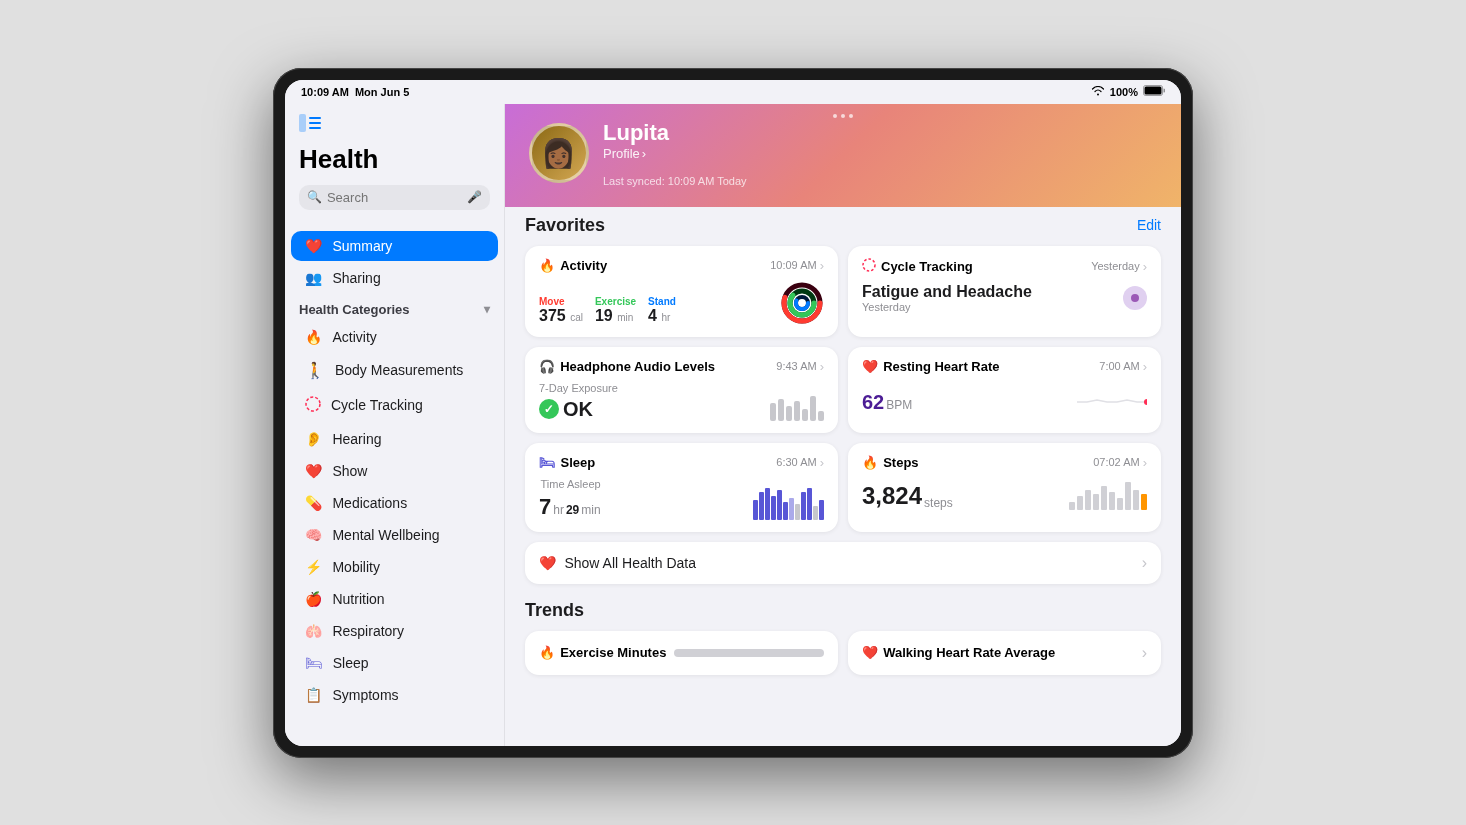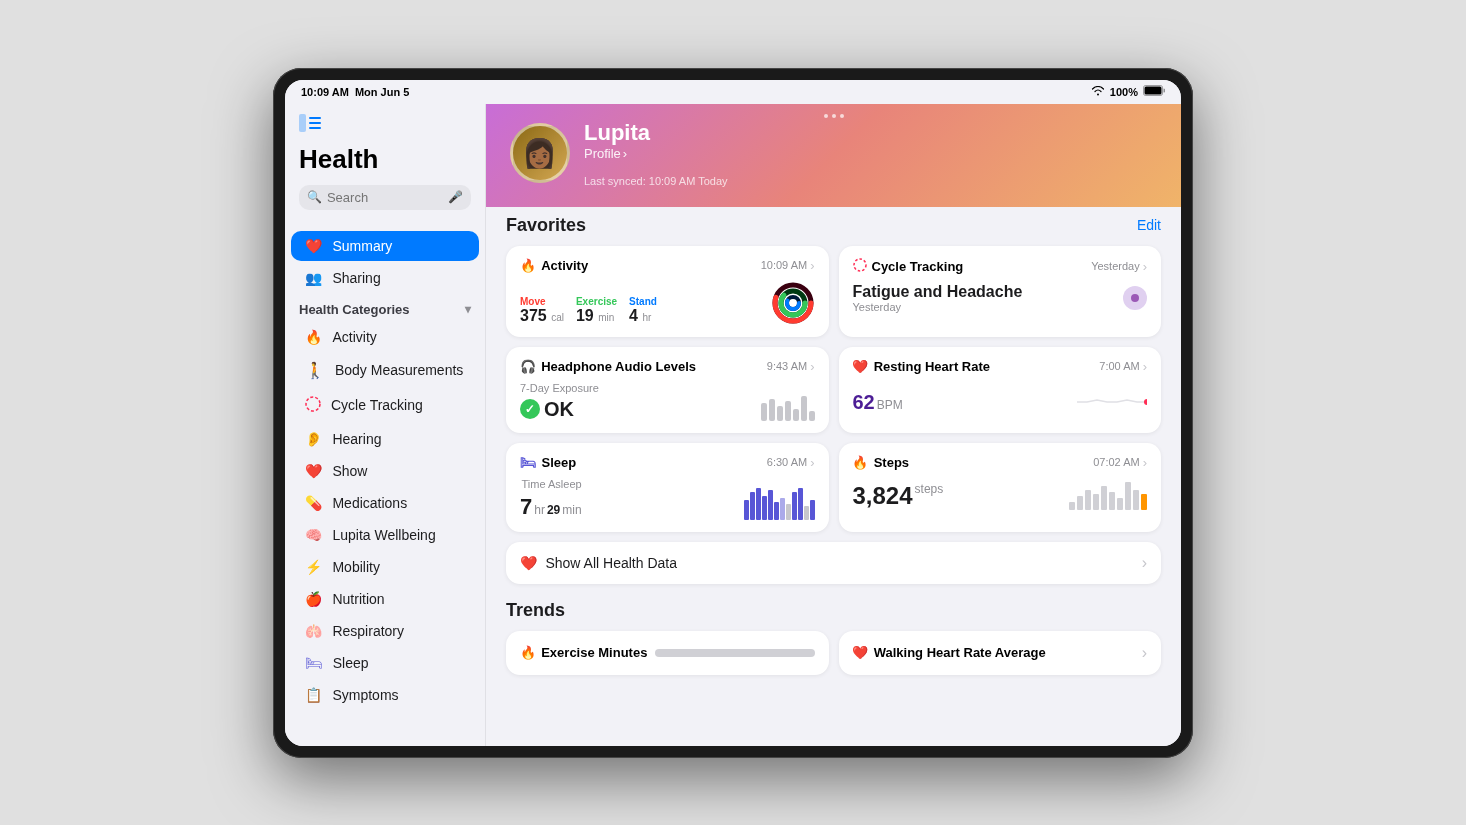--- a/index.html
+++ b/index.html
@@ -51,21 +51,21 @@
     }
 
     .app-container {
       display: flex;
       flex: 1;
       overflow: hidden;
     }
 
     
     .sidebar {
-      width: 201px;
+      width: 220px;
       background: #f2f2f7;
       flex-shrink: 0;
       display: flex;
       flex-direction: column;
       padding: 10px 0;
       overflow-y: auto;
       border-right: 1px solid #e0e0e5;
     }
 
     .sidebar-top {
@@ -613,21 +613,21 @@
         <div class="nav-item">
           <span class="icon-heartbeat">❤️</span>
           <span>Show</span>
         </div>
         <div class="nav-item">
           <span class="icon-meds">💊</span>
           <span>Medications</span>
         </div>
         <div class="nav-item">
           <span class="icon-mental">🧠</span>
-          <span>Lupita Wellbeing</span>
+          <span>Mental Wellbeing</span>
         </div>
         <div class="nav-item">
           <span class="icon-mobility">⚡</span>
           <span>Mobility</span>
         </div>
         <div class="nav-item">
           <span class="icon-nutrition">🍎</span>
           <span>Nutrition</span>
         </div>
         <div class="nav-item">
@@ -853,21 +853,21 @@
                 <div class="card-title">
                   <span style="color:#FF9500;">🔥</span>
                   <span>Steps</span>
                 </div>
                 <div class="card-time">
                   <span>07:02 AM</span>
                   <span class="chevron-right">›</span>
                 </div>
               </div>
               <div class="card-content">
-                <div style="display:flex;align-items:flex-start;gap:2px;">
+                <div style="display:flex;align-items:flex-end;gap:2px;">
                   <span class="steps-value">3,824</span>
                   <span class="steps-unit">steps</span>
                 </div>
                 <div class="steps-bars">
                   <div class="steps-bar" style="height:8px;background:#d0d0d5;"></div>
                   <div class="steps-bar" style="height:14px;background:#d0d0d5;"></div>
                   <div class="steps-bar" style="height:20px;background:#d0d0d5;"></div>
                   <div class="steps-bar" style="height:16px;background:#d0d0d5;"></div>
                   <div class="steps-bar" style="height:24px;background:#d0d0d5;"></div>
                   <div class="steps-bar" style="height:18px;background:#d0d0d5;"></div>

